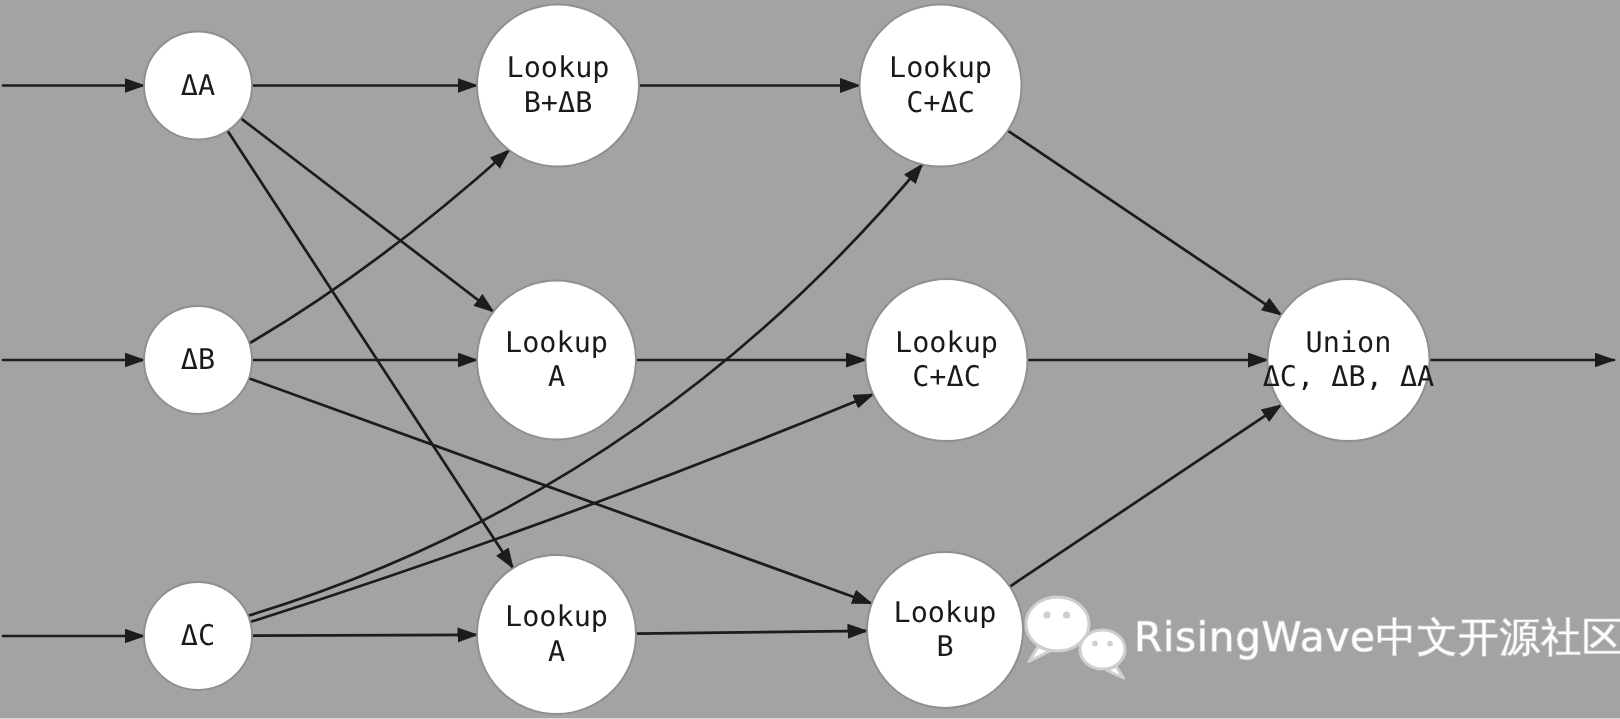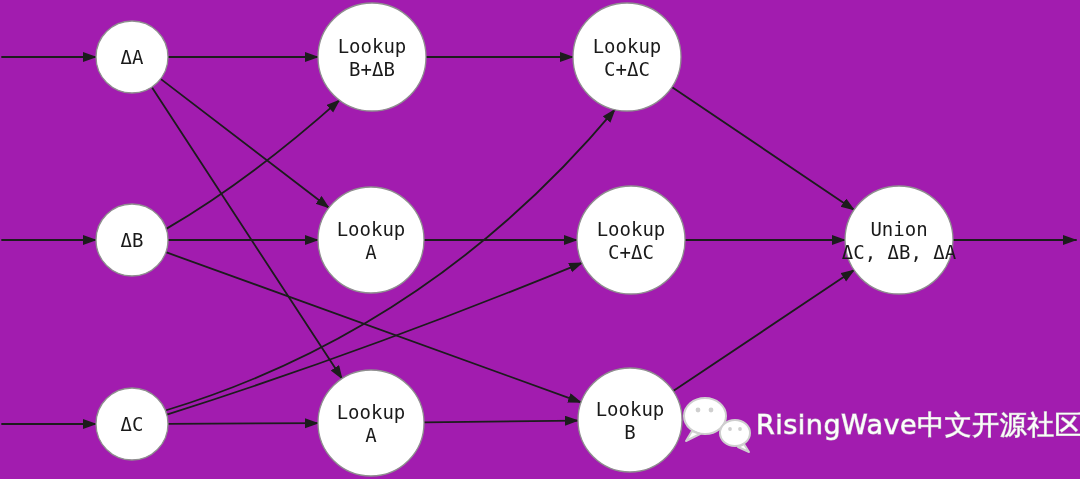--- a/index.html
+++ b/index.html
@@ -8,21 +8,21 @@
     background: #ffffff;
     width: 1080px;
     height: 479px;
     overflow: hidden;
     font-family: "DejaVu Sans Mono", monospace;
   }
   #stage {
     position: relative;
     width: 1080px;
     height: 479px;
-    background: #a21caf;
+    background: #a3a3a3;
   }
   svg { display: block; }
   .node-circle {
     fill: #ffffff;
   }
   .node-label {
     font-family: "DejaVu Sans Mono", "Liberation Mono", monospace;
     font-size: 19px;
     fill: #1a1a1a;
   }

